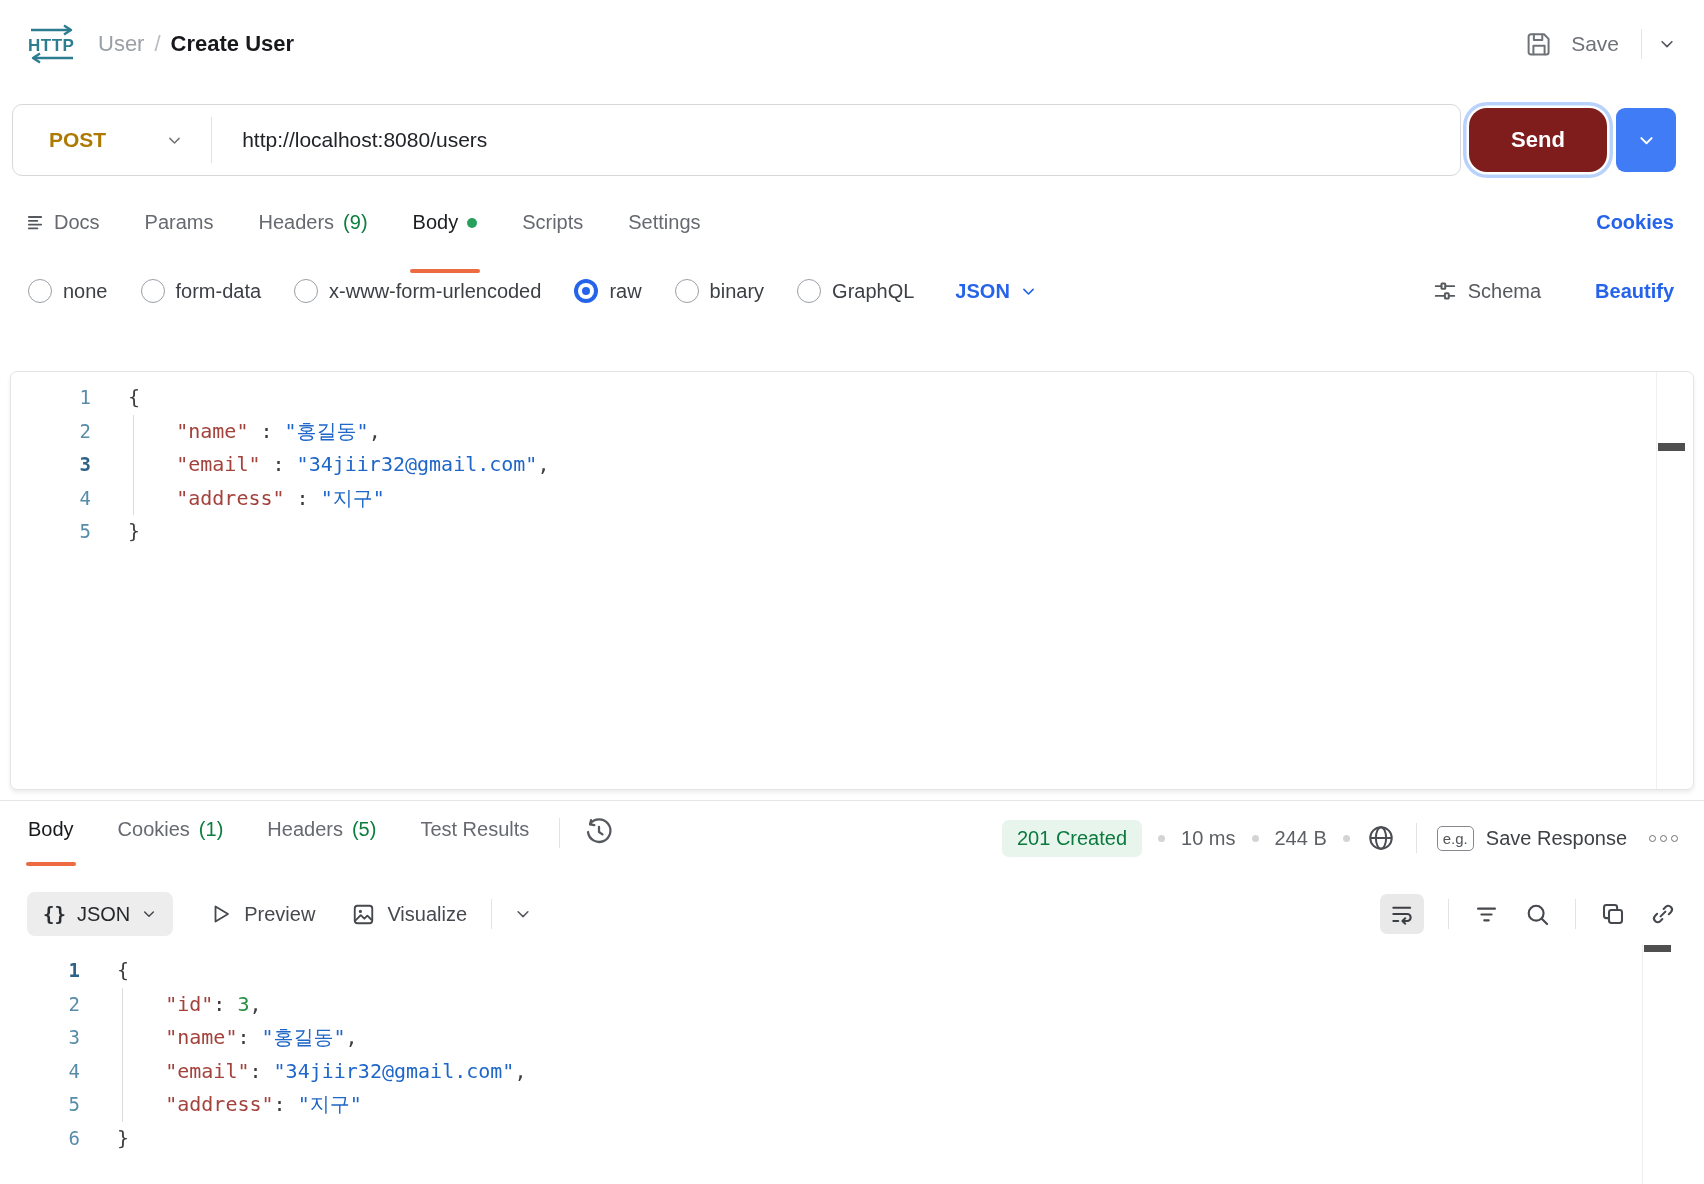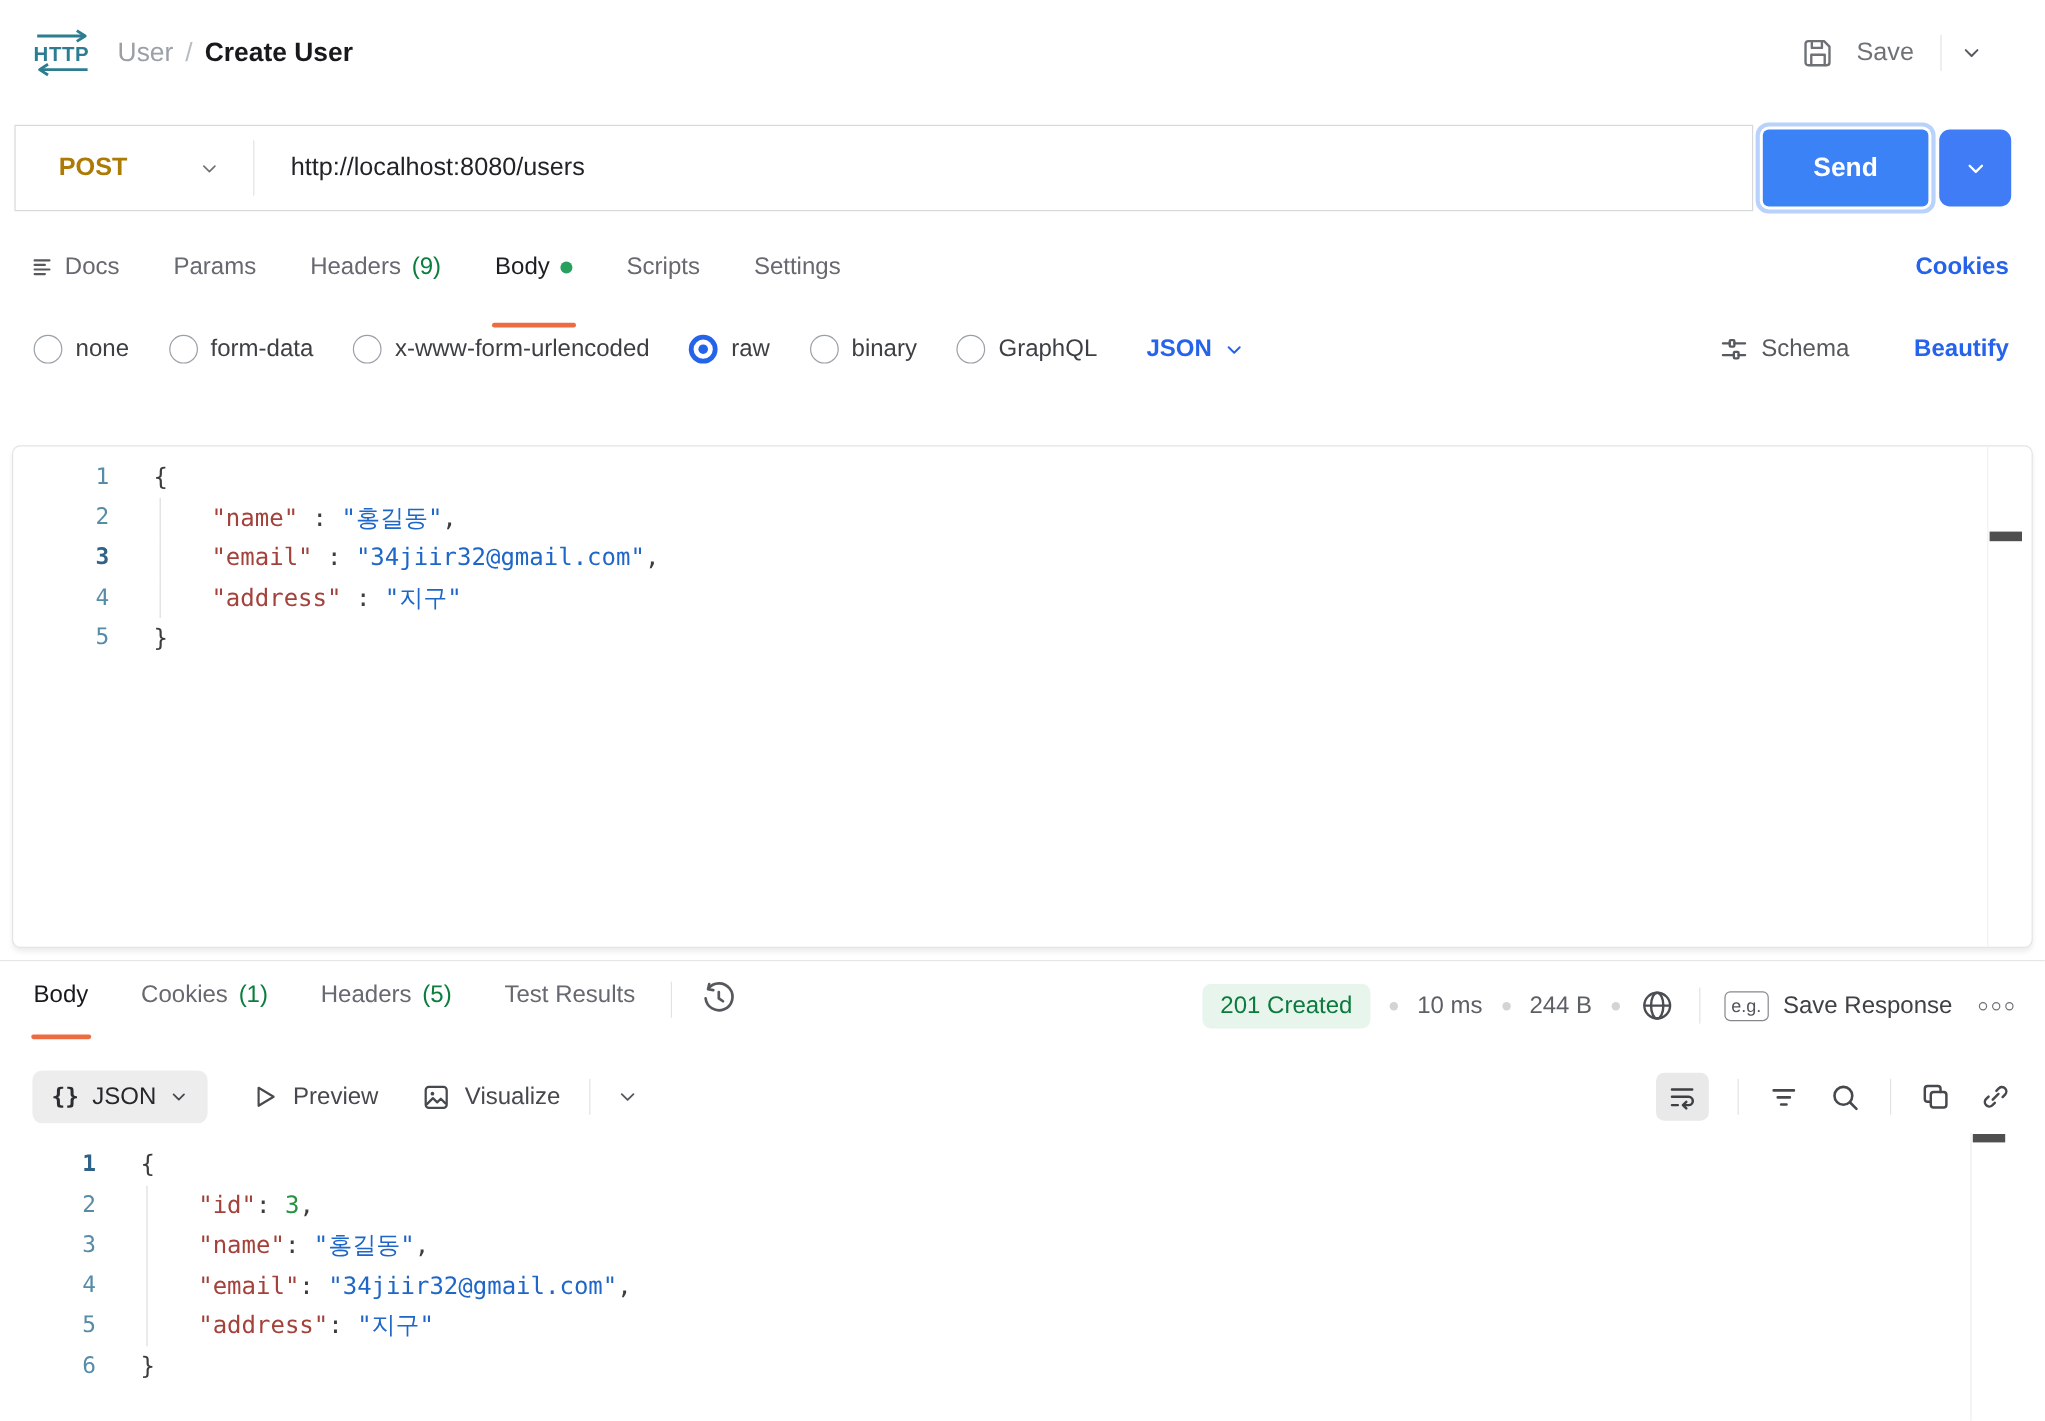--- a/index.html
+++ b/index.html
@@ -1,47 +1,47 @@
 <!DOCTYPE html>
 <html><head>
 <meta charset="utf-8">
 <style>
   * { margin:0; padding:0; box-sizing:border-box; }
   html,body { width:1704px; height:1184px; background:#ffffff; overflow:hidden;
               font-family:"Liberation Sans", sans-serif; color:#1f2124; }
   svg { display:block; }
 
   
-  #app-header { position:absolute; left:26px; right:36px; top:12px; height:64px;
+  #app-header { position:absolute; left:26px; right:12px; top:12px; height:64px;
                 display:flex; align-items:center; }
   .crumb-parent { font-size:22px; color:#9aa0a6; margin-left:20px; }
   .crumb-sep { font-size:22px; color:#b9bdc2; margin:0 10px; }
   .crumb-current { font-size:22px; font-weight:700; color:#17191c; }
   .hdr-right { margin-left:auto; display:flex; align-items:center; }
   .save-cluster { display:flex; align-items:center; gap:18px; }
   .save-label { font-size:21px; color:#6e7277; }
   .vsep { width:1px; background:#e2e3e5; height:30px; }
   .hdr-chevron { margin:0 16px; }
   .share-box { display:flex; align-items:center; height:58px; border:1.5px solid #dcdddf;
                border-radius:9px; margin-left:12px; overflow:hidden; }
   .share-label { font-size:21px; color:#24262a; padding:0 24px; }
   .share-box .vsep { height:58px; }
   .share-link { padding:0 18px; display:flex; align-items:center; }
 
   
   #request-bar { position:absolute; left:12px; right:28px; top:104px; height:72px;
                  display:flex; align-items:center; }
-  .url-box { flex:1; height:72px; border:1.5px solid #d7d8da; border-radius:0;
+  .url-box { flex:1; height:72px; border:1.5px solid #d7d8da; border-radius:10px;
              display:flex; align-items:center; margin-right:8px; background:#fff; }
   .method { font-size:21px; font-weight:700; color:#ad7a03; margin-left:36px; }
   .method-chevron { margin-left:60px; }
   .url-box .vsep { height:46px; margin-left:28px; }
   .url-text { font-size:21px; color:#212327; margin-left:30px; }
-  .send-btn { width:138px; height:64px; background:#3b82f6; color:#fff; font-size:22px;
-              font-weight:700; border:none; border-radius:5px;
+  .send-btn { width:138px; height:64px; background:#7f1d1d; color:#fff; font-size:22px;
+              font-weight:700; border:none; border-radius:18px;
               box-shadow:0 0 0 2.5px #ffffff, 0 0 0 6px #b9d2fb; cursor:pointer; }
   .send-split { width:60px; height:64px; background:#3f7cf6; border:none; border-radius:9px;
                 margin-left:9px; display:flex; align-items:center; justify-content:center; cursor:pointer; }
 
   
   #request-tabs { position:absolute; left:26px; right:30px; top:202px; height:71px;
                   display:flex; gap:45px; }
   .tab { position:relative; display:flex; align-items:center; gap:9px; padding-top:9px;
          height:100%; align-items:flex-start; font-size:20px; color:#66696f; cursor:pointer; }
   .tab .t-inner { display:flex; align-items:center; gap:9px; }

